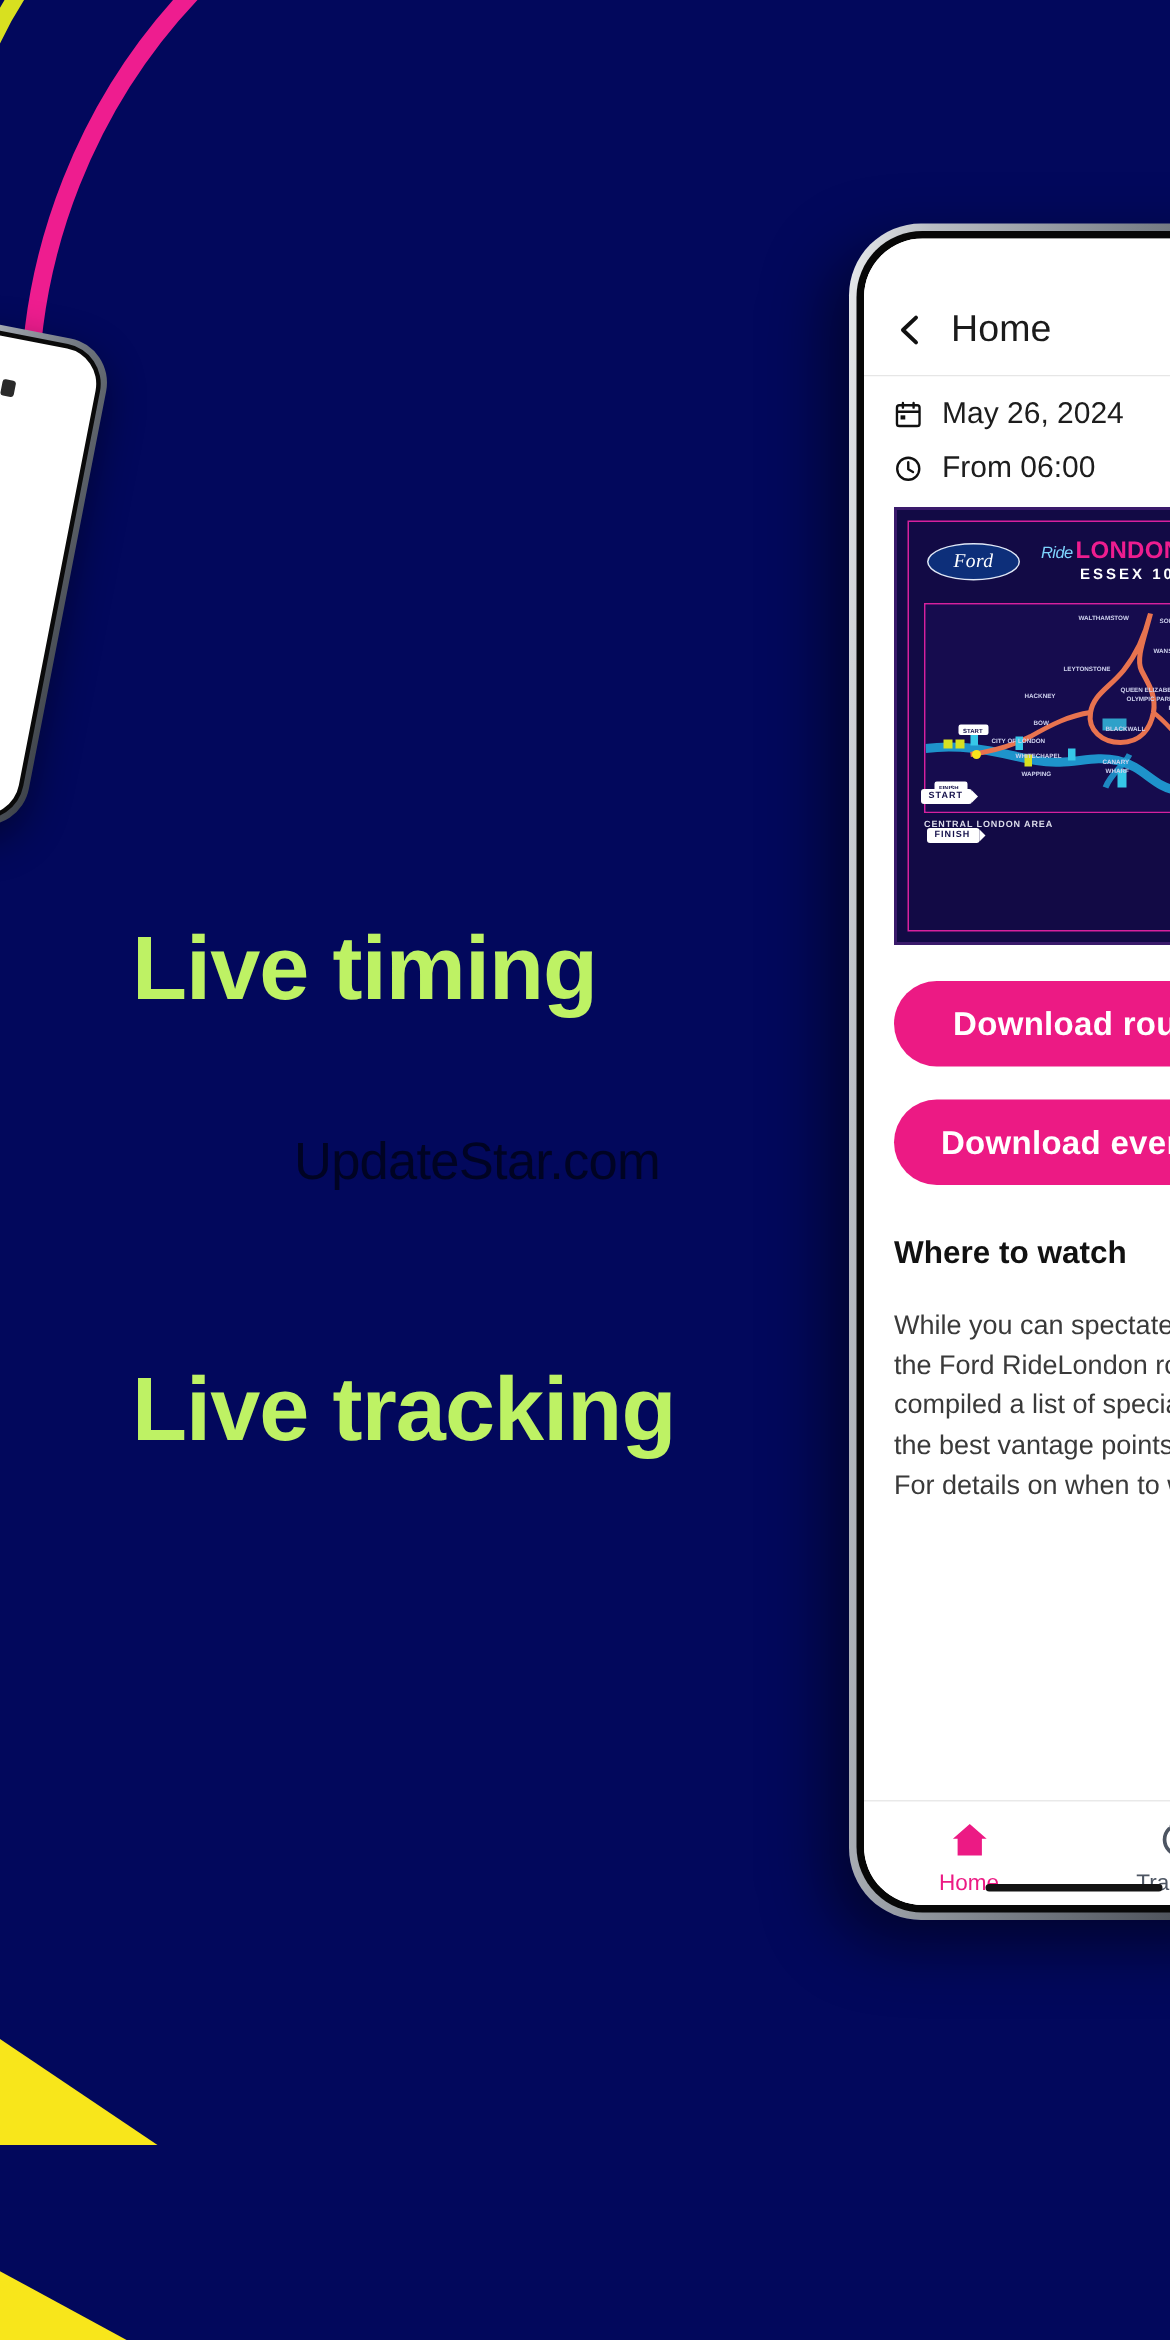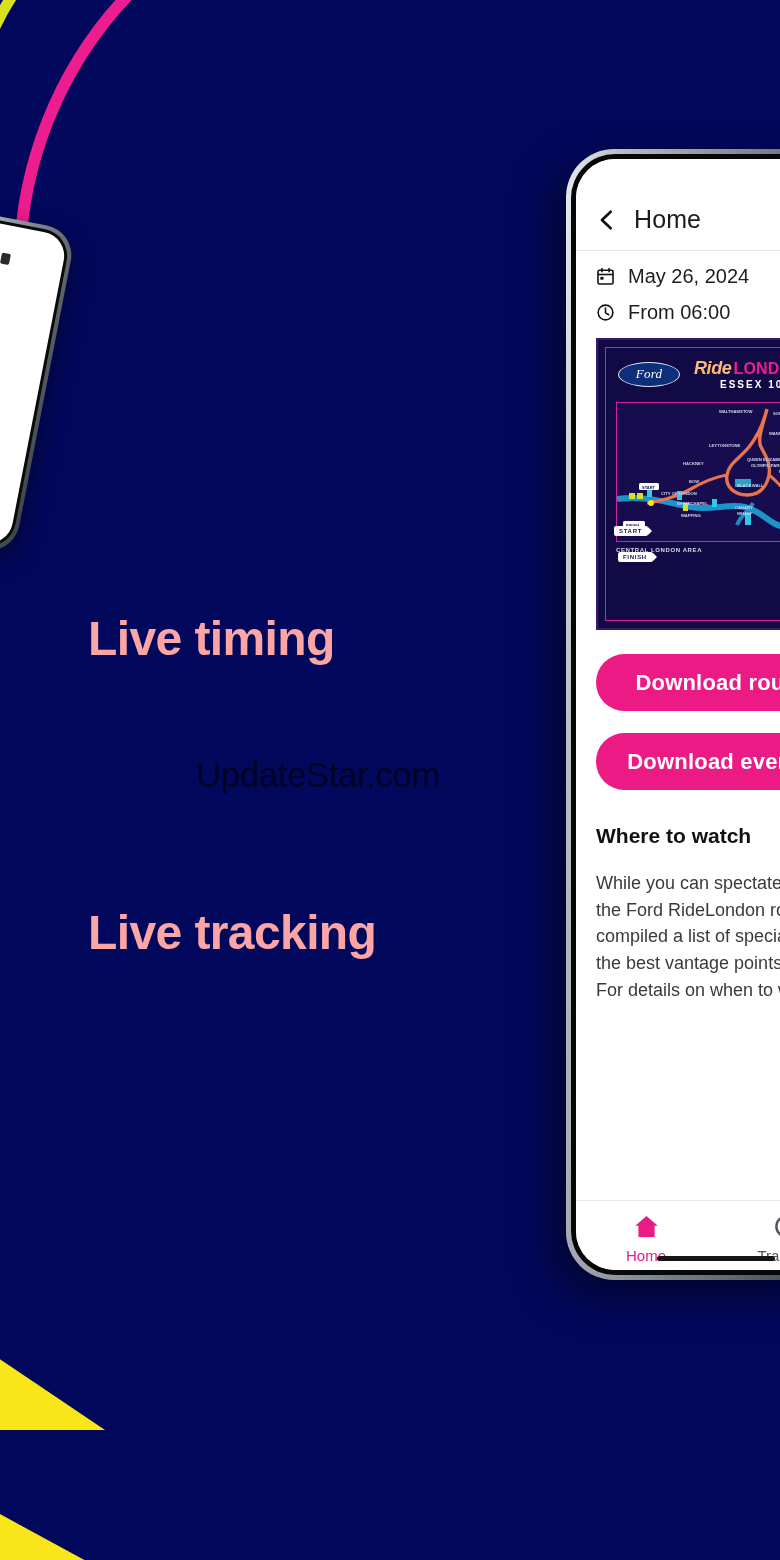--- a/index.html
+++ b/index.html
@@ -100,21 +100,21 @@
   .map-brandbar { position:absolute; top:14px; left:20px; right:10px; height:40px; display:flex; align-items:center; gap:14px; }
   .ford-oval {
     width:62px; height:25px; border-radius:50%;
     background:#0d2f7a;
     border:1.5px solid #dfe6f5;
     display:flex; align-items:center; justify-content:center;text-align:center;
   }
   .ford-text { font-family:"Liberation Serif", serif; font-style:italic; font-size:13px; color:#fff; letter-spacing:.3px; }
   .ride-block { display:flex; flex-direction:column; line-height:1; }
   .ride-top { display:flex; align-items:baseline; gap:2px; }
-  .ride-word { font-size:18px; font-weight:bold; color:#fdba74; font-style:italic; letter-spacing:-.4px; }
+  .ride-word { font-size:11px; font-weight:normal; color:#7dd3fc; font-style:italic; letter-spacing:-.4px; }
   .ride-london { font-size:16px; font-weight:bold; color:#ee1d8f; letter-spacing:.2px; }
   .ride-essex { font-size:10px; font-weight:bold; color:#fff; letter-spacing:2px; margin-top:3px; margin-left:26px; }
 
   .map-inset {
     position:absolute; left:18px; top:62px;
     width:212px; height:140px;
     border:1px solid #d6219e;
     background:#160c4e;
     overflow:hidden;
   }
@@ -176,21 +176,21 @@
   .tab-label { font-size:15px; }
   .tab-active .tab-label { color:#ec1a84; }
   .tab-idle .tab-label { color:#4d5562; }
   .home-indicator { position:absolute; bottom:9px; left:50%; transform:translateX(-50%); width:118px; height:5px; border-radius:3px; background:#141414; }
 
   
   .copy { position:absolute; left:88px; width:470px; }
   .copy-1 { top:614px; }
   .copy-2 { top:908px; }
   .headline {
-    font-size:48px; font-weight:bold; color:#fca5a5;
+    font-size:60px; font-weight:bold; color:#bef264;
     letter-spacing:-.6px; line-height:1.06; margin-bottom:22px;
     white-space:nowrap;
   }
   .subcopy { font-size:27px; color:#f2f3f8; line-height:1.53; letter-spacing:-.1px; }
 
   
   .watermark {
     position:absolute;
     left:196px; top:755px;
     font-size:35px;

